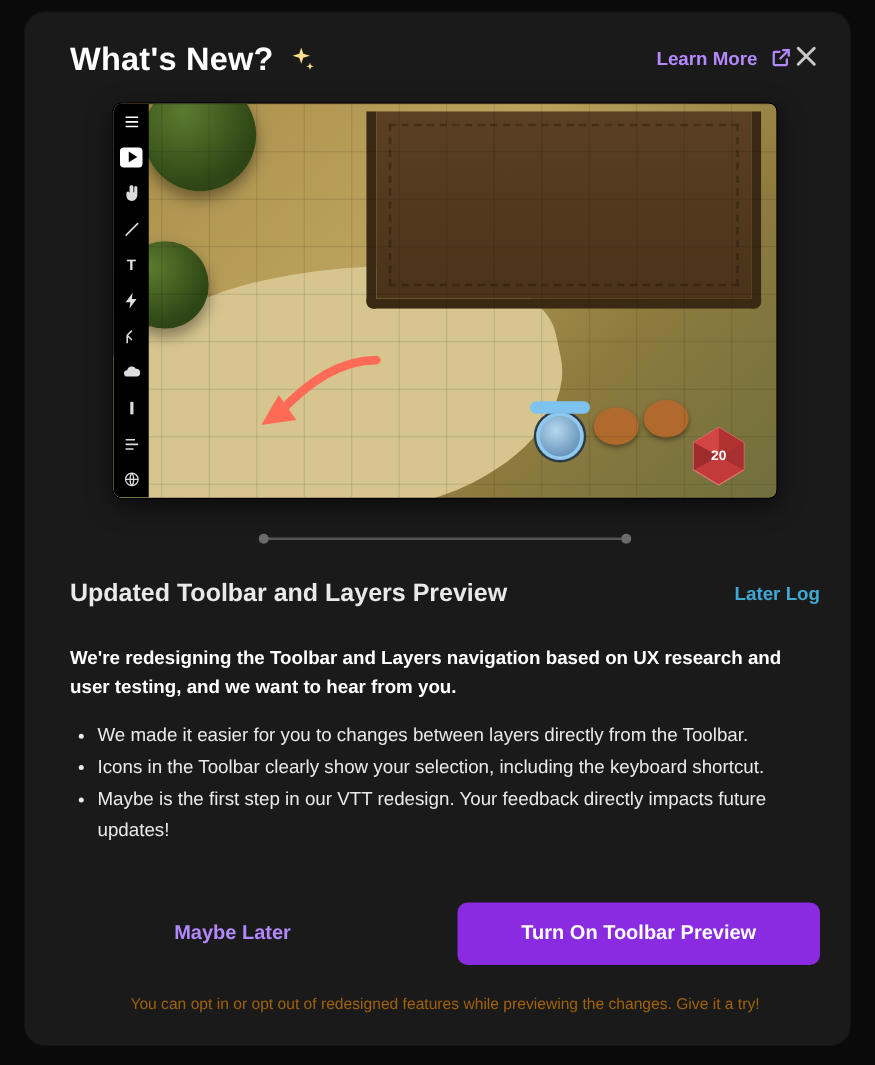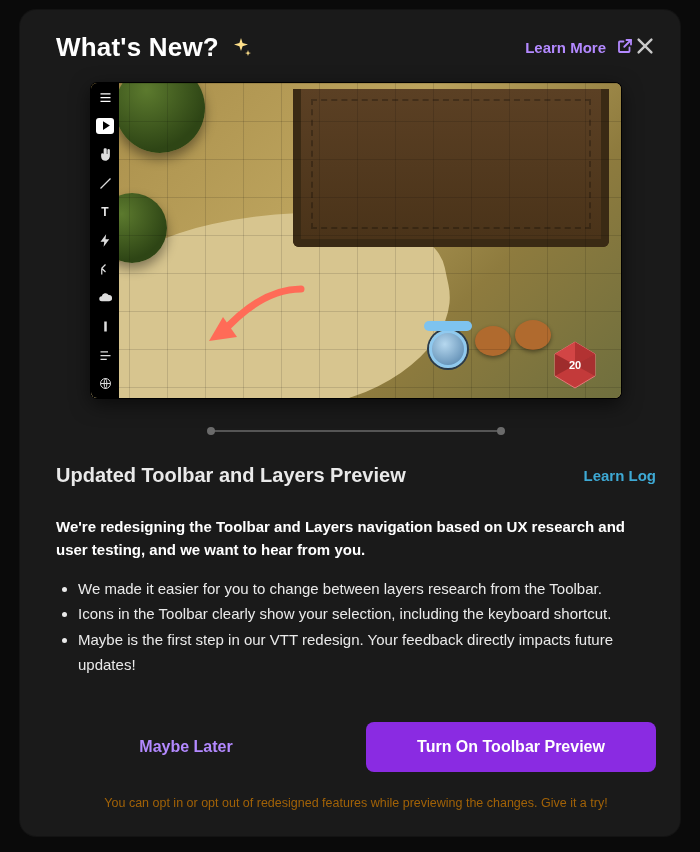--- a/index.html
+++ b/index.html
@@ -175,27 +175,27 @@
             <path d="M4 12h16M12 4c3 3 3 13 0 16M12 4c-3 3-3 13 0 16"></path>
           </svg>
         </div>
     </div>
   </div>
 
   <div class="slider"></div>
 
   <div class="section-head">
     <div class="section-title">Updated Toolbar and Layers Preview</div>
-    <div class="changelog">Learn Log</div>
+    <div class="changelog">Later Log</div>
   </div>
 
   <div class="intro">We're redesigning the Toolbar and Layers navigation based on UX research and user testing, and we want to hear from you.</div>
 
   <ul class="points">
-    <li>We made it easier for you to change between layers research from the Toolbar.</li>
+    <li>We made it easier for you to changes between layers directly from the Toolbar.</li>
     <li>Icons in the Toolbar clearly show your selection, including the keyboard shortcut.</li>
     <li>Maybe is the first step in our VTT redesign. Your feedback directly impacts future updates!</li>
   </ul>
 
   <div class="actions">
     <div class="btn btn-secondary">Maybe Later</div>
     <div class="btn btn-primary">Turn On Toolbar Preview</div>
   </div>
 
   <div class="foot">You can opt in or opt out of redesigned features while previewing the changes. Give it a try!</div>

